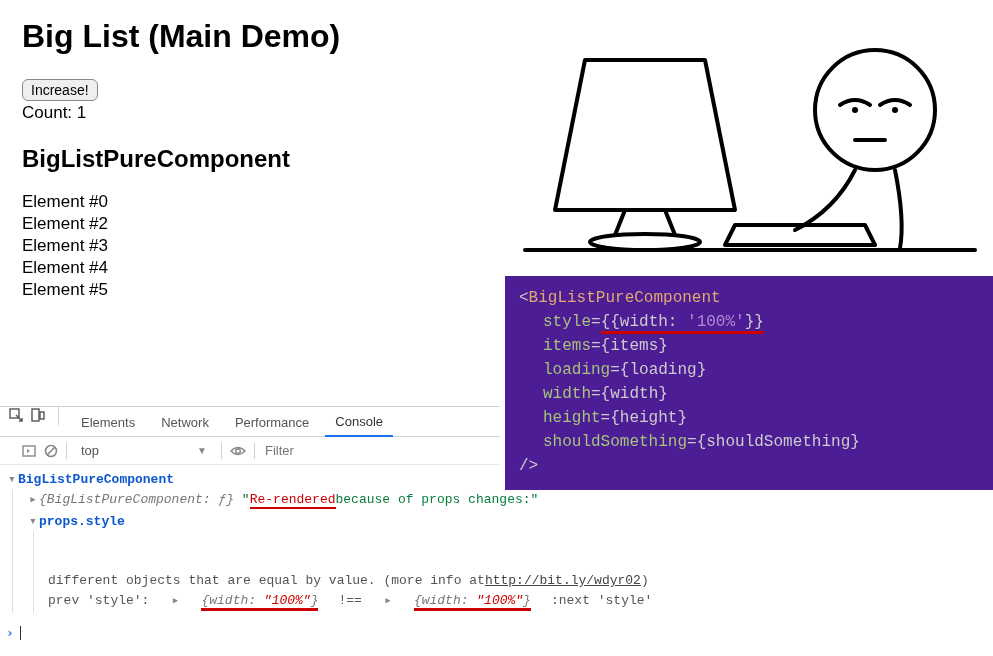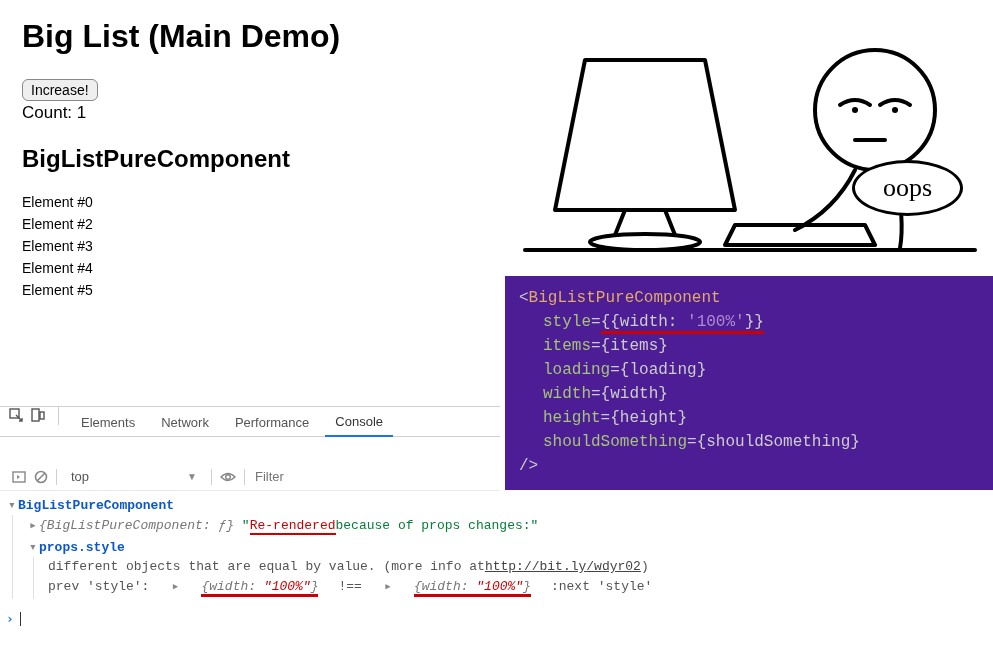--- a/index.html
+++ b/index.html
@@ -32,21 +32,21 @@
     margin: 2px 0 0 22px;
     font-size: 17px;
   }
   .subheading {
     font-size: 24px;
     font-weight: bold;
     margin: 22px 0 18px 22px;
   }
   .elements {
     margin-left: 22px;
-    font-size: 14px;
+    font-size: 17px;
     line-height: 22px;
   }
   
   .illustration {
     position: absolute;
     top: 20px;
     right: 0;
     width: 488px;
     height: 240px;
   }
@@ -109,23 +109,22 @@
   }
   .dt-tabs .ico { width: 16px; height: 16px; display: flex; align-items:center; justify-content:center; color: #555; }
   .dt-tabs .vsep { width: 1px; height: 18px; background: #d0d0d0; margin: 0 6px; }
   .dt-tab { padding: 0 10px; color: #555; cursor: pointer; height: 30px; display:flex; align-items:center;}
   .dt-tab.active { color: #333; border-bottom: 2px solid #1a73e8; }
   .dt-toolbar {
     display: flex;
     align-items: center;
     height: 28px;
     border-bottom: 1px solid #e8e8e8;
-    padding: 0 12px;
+    padding: 0 22px;
     gap: 8px;
-    margin-top: 26px;
   }
   .dt-toolbar .step-ico, .dt-toolbar .clear-ico, .dt-toolbar .eye-ico { color: #888; display:flex; align-items:center; }
   .dt-context {
     display:flex; align-items:center; gap:4px;
     padding: 0 6px;
     color: #555;
   }
   .dt-caret-down { font-size: 10px; color: #888; }
   .dt-filter {
     border: none;
@@ -143,21 +142,21 @@
   .c-row { display: flex; align-items: baseline; padding: 2px 0 2px 0;}
   .tree-caret { color: #888; width: 12px; display:inline-block; text-align:center; user-select:none;}
   .tree-caret.open::before { content: "▾"; }
   .tree-caret.closed::before { content: "▸"; }
   .indent-guide { border-left: 1px solid #e0e0e0; margin-left: 6px; padding-left: 14px; }
   .bold-blue { color: #0b57d0; font-weight: bold; }
   .italic-gray { color: #777; font-style: italic; }
   .green-str { color: #077d3b; }
   .red-txt-ul { color: #c00; border-bottom: 2px solid #c00; }
   .red-str { color: #c00; }
-  .link { color: #444; text-decoration: underline; }
+  .link { color: #444; text-decoration: underline; margin-top: 40px; }
   .obj-underline-red { border-bottom: 3px solid #cc0000; padding-bottom: 0;}
   .prompt-row {
     display: flex;
     align-items: center;
     padding: 6px 0 0 6px;
     font-family: Consolas, monospace;
     color: #1a73e8;
   }
   .prompt-row .caret { color:#1a73e8; font-weight:bold; margin-right:6px; }
   .prompt-cursor {
@@ -208,23 +207,20 @@
       <circle cx="350" cy="90" r="3" fill="#000" stroke="none"></circle>
       <path d="M375 85 Q390 75 405 85"></path>
       <circle cx="390" cy="90" r="3" fill="#000" stroke="none"></circle>
 
       <line x1="350" y1="120" x2="380" y2="120"></line>
 
       <path d="M350 150 Q330 190 290 210"></path>
       <path d="M390 150 Q400 200 395 228"></path>
     </g>
   </svg>
-  <div class="oops-bubble">
-    <div class="bub">oops</div>
-  </div>
 </div>
 
 
 <div class="codeblock">
   <div>
     <span class="brace">&lt;</span><span class="tag">BigListPureComponent</span>
   </div>
   <span class="code-indent">
     <span class="attr">style</span><span class="brace">=</span><span class="code-underline"><span class="brace">{{</span><span class="varc">width:</span> <span class="str">'100%'</span><span class="brace">}}</span></span>
   </span>

